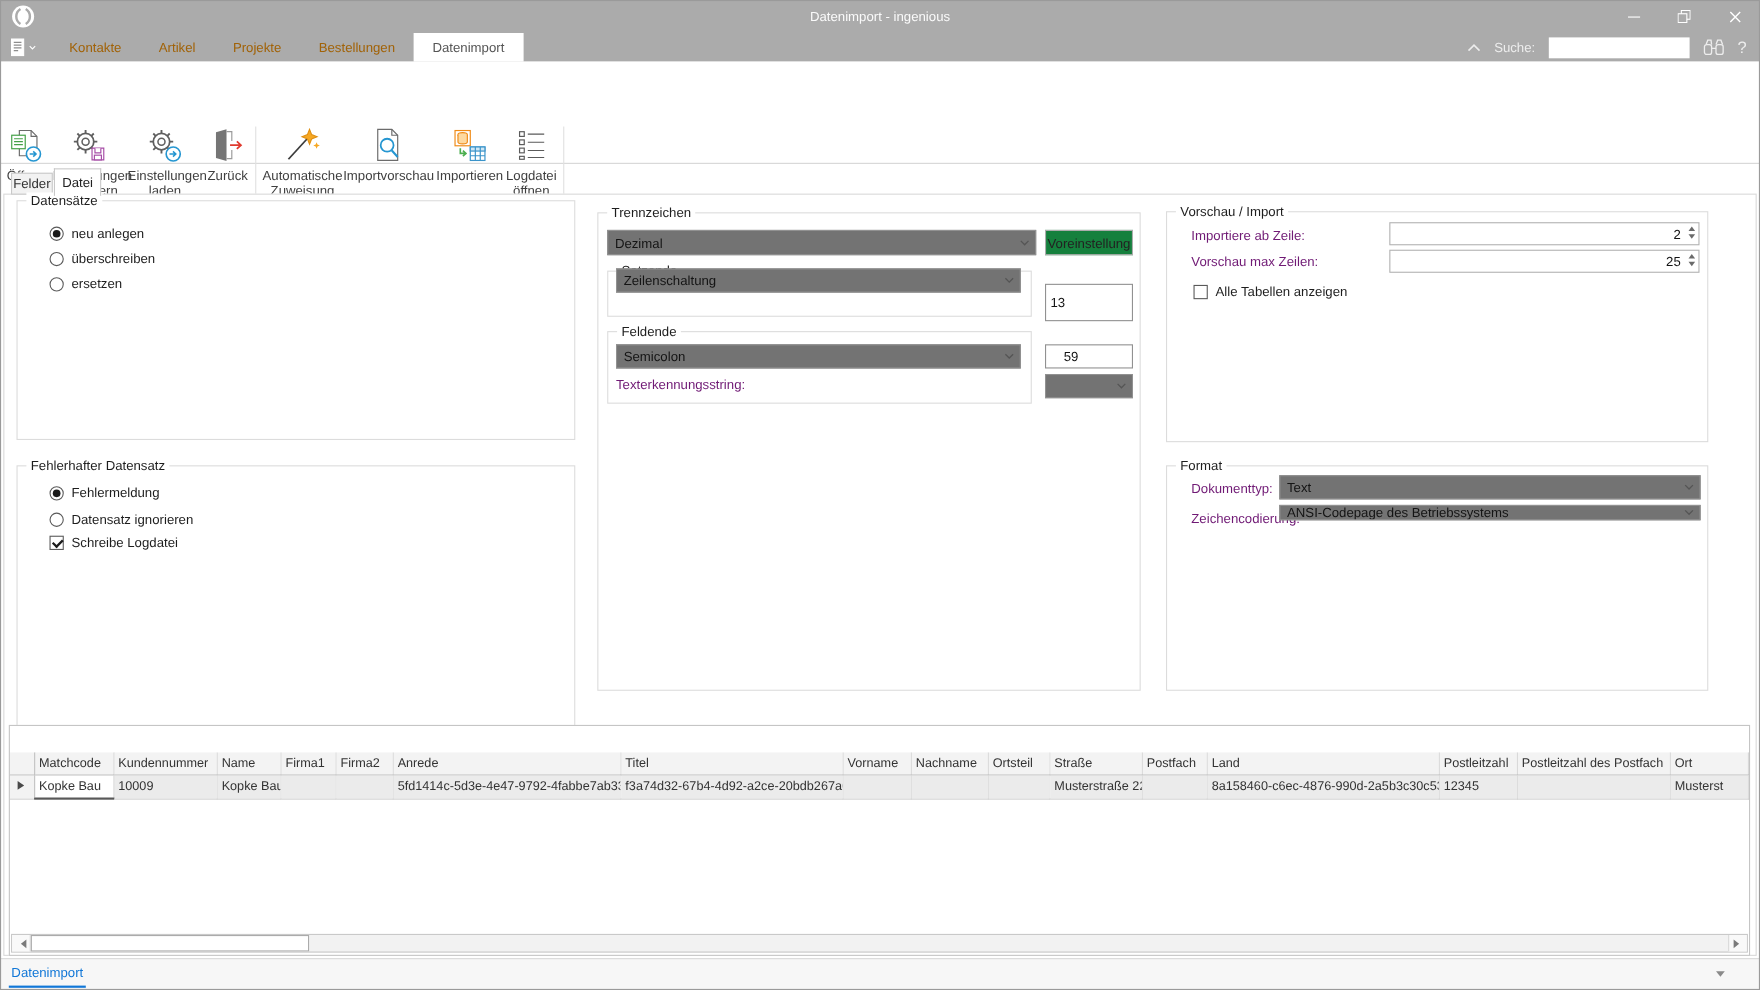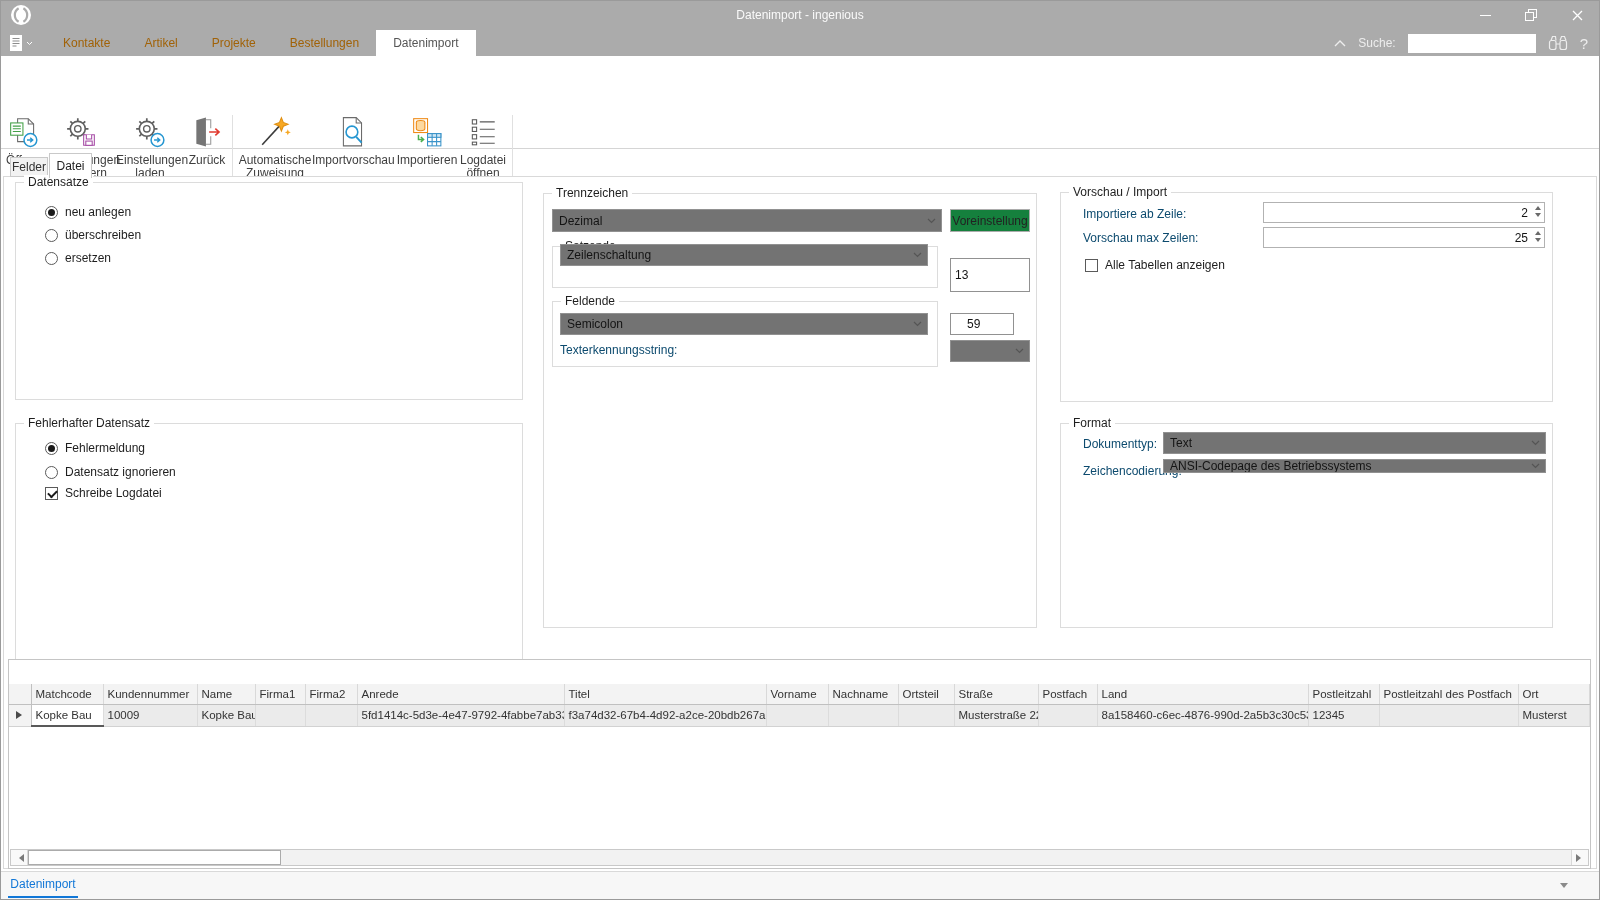--- a/index.html
+++ b/index.html
@@ -42,21 +42,21 @@
   
   .combo{position:absolute;background:#737373;border:1px solid #919191;box-sizing:border-box;display:flex;align-items:center;padding:0 28px 0 6px;color:#141414;z-index:2;white-space:nowrap;overflow:hidden}
   .combo .chev{position:absolute;right:5px;top:50%;margin-top:-3px}
   .pbtn{position:absolute;background:#15803d;border:1px solid #acacac;box-sizing:border-box;display:flex;align-items:center;justify-content:center;color:#222;z-index:2;font-size:12px}
   .tinput{position:absolute;background:#fff;border:1px solid #919191;box-sizing:border-box;padding:0 4px;font:inherit;color:#141414;z-index:2;outline:none}
   .spin{position:absolute;background:#fff;border:1px solid #b2b2b2;box-sizing:border-box;display:flex;z-index:2}
   .spin input{flex:1;min-width:0;border:none;background:transparent;font:inherit;color:#141414;text-align:right;padding:0 3px;outline:none}
   .spin .arrows{width:13px;display:flex;flex-direction:column;align-items:center;justify-content:center;gap:3px}
   .tri-up{width:0;height:0;border:3px solid transparent;border-bottom:4px solid #6a6a6a;margin-top:-2px}
   .tri-dn{width:0;height:0;border:3px solid transparent;border-top:4px solid #6a6a6a}
-  .flabel{position:absolute;color:#0c4a6e;white-space:nowrap;z-index:2}
+  .flabel{position:absolute;color:#701a75;white-space:nowrap;z-index:2}
   
   .gridpanel{position:absolute;left:8px;top:659px;width:1583px;height:210px;border:1px solid #c5c5c5;background:#fff;box-sizing:border-box;z-index:2}
   .gcaption{height:24px;background:#efefef;border-bottom:1px solid #c5c5c5;display:flex;align-items:center;padding-left:17px;font-weight:bold;color:#222;box-sizing:border-box}
   table.grid{position:absolute;left:0;top:24px;width:1581px;table-layout:fixed;border-collapse:collapse;font-size:11.5px}
   table.grid th{background:#f3f3f3;border-right:1px solid #d9d9d9;border-bottom:1px solid #c0c0c0;font-weight:normal;text-align:left;padding:3px 4px;height:14px;white-space:nowrap;overflow:hidden;color:#333}
   table.grid td{background:#ebebeb;border-right:1px solid #dcdcdc;border-bottom:1px solid #d2d2d2;padding:3px 4px;height:14px;white-space:nowrap;overflow:hidden;color:#333}
   table.grid .gind{background:#f3f3f3;border-right:1px solid #c0c0c0}
   table.grid td.cfocus{background:#fff;border-bottom:2px solid #595959}
   .rowptr{display:inline-block;width:0;height:0;border:4px solid transparent;border-left:6px solid #4a4a4a;margin-left:3px}
   
@@ -321,21 +321,21 @@
 
 <div class="gbox" style="left:552px;top:301px;width:386px;height:66px">
   <span>Feldende</span>
 </div>
 <div class="combo" style="left:560px;top:313px;width:368px;height:22px">
   <span>Semicolon</span>
   <svg class="chev" width="9" height="6" viewBox="0 0 9 6">
       <path d="M1 1l3.5 3.5L8 1" stroke="#555" fill="none" stroke-width="1.2"></path>
     </svg>
 </div>
-<input class="tinput" style="left: 950px; top: 313px; width: 64px; height: 22px; padding-left: 16px;" value="59">
+<input class="tinput" style="left: 950px; top: 313px; width: 80px; height: 22px; padding-left: 16px;" value="59">
 <div class="flabel" style="left:560px;top:343px">Texterkennungsstring:</div>
 <div class="combo" style="left:950px;top:340px;width:80px;height:22px">
   <span></span>
   <svg class="chev" width="9" height="6" viewBox="0 0 9 6">
       <path d="M1 1l3.5 3.5L8 1" stroke="#555" fill="none" stroke-width="1.2"></path>
     </svg>
 </div>
 
 <div class="gbox" style="left:1060px;top:192px;width:493px;height:210px">
   <span>Vorschau / Import</span>

